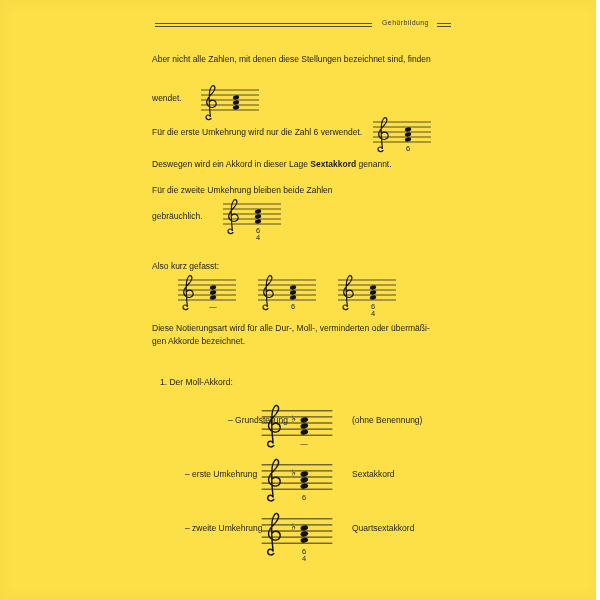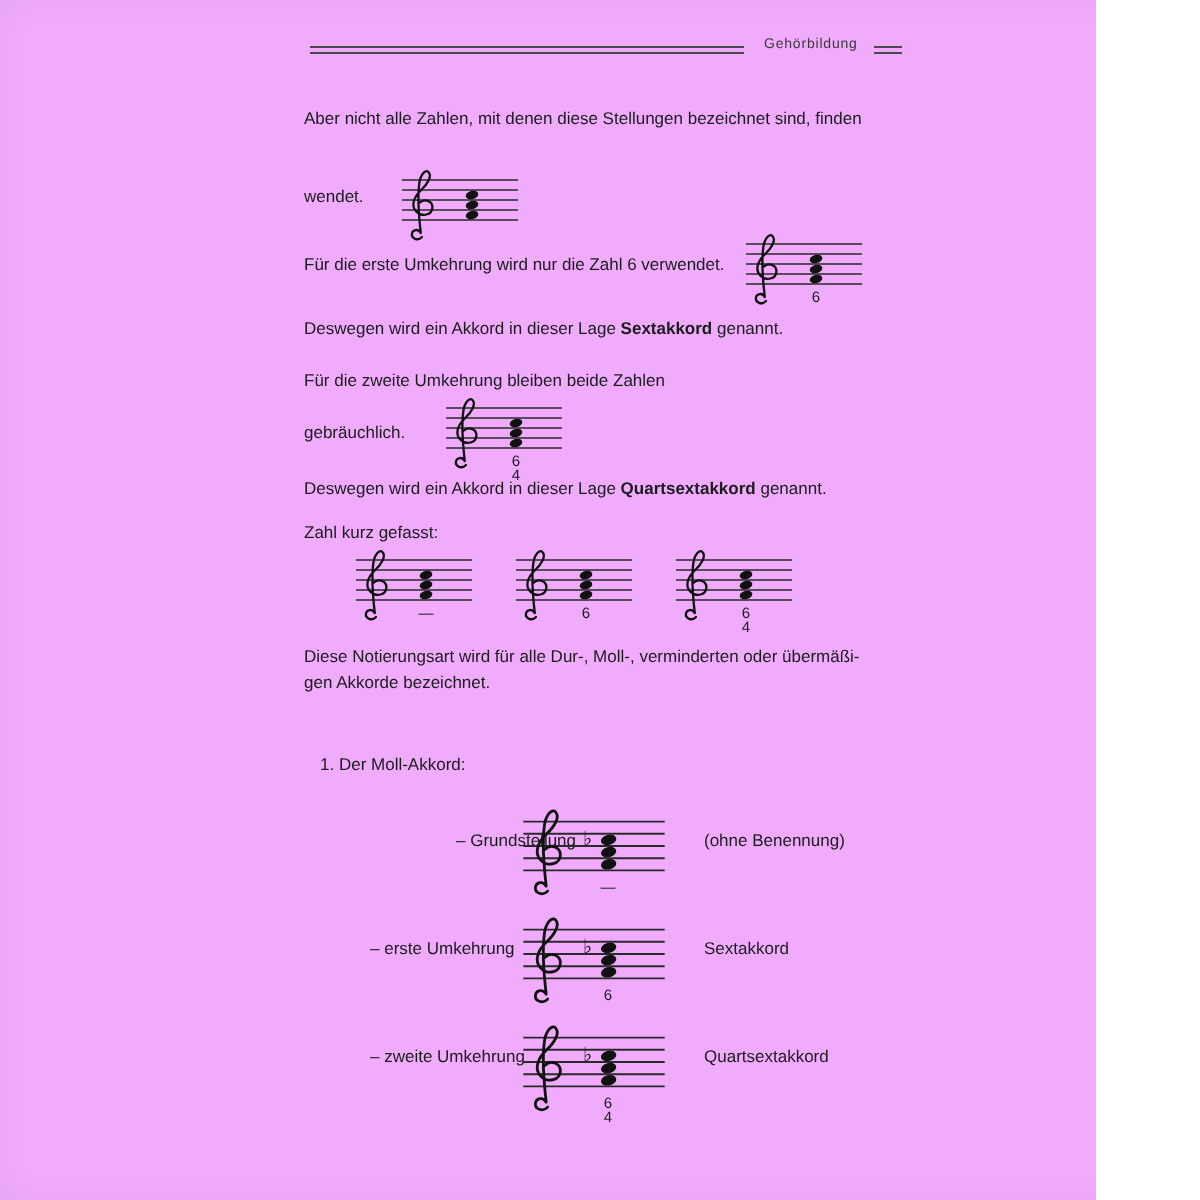--- a/index.html
+++ b/index.html
@@ -1,19 +1,19 @@
 <!DOCTYPE html>
 <html><head>
 <meta charset="utf-8">
 <style>
   html,body{margin:0;padding:0;background:#ffffff;}
   .page{
     position:relative;
-    width:548px;height:600px;
-    background:#f0abfc;
+    width:596px;height:600px;
+    background:#fde047;
     font-family:"Liberation Sans","DejaVu Sans",sans-serif;
     color:#1c1c1c;
     overflow:hidden;
   }
   .txt{
     position:absolute;
     font-size:8.5px;
     line-height:13px;
     white-space:nowrap;
     color:#1c1c1c;
@@ -141,25 +141,22 @@
             <ellipse cx="38" cy="29.5" rx="3.2" ry="2.1" transform="rotate(-14 38 29.5)"></ellipse>
           </g>
         </svg>
       </div>
     <div class="fig-label">
       <span>6</span>
       <span>4</span>
     </div>
   </div>
 
-  <div class="txt" style="left:152px;top:238px;">
-    <span>Deswegen wird ein Akkord in dieser Lage </span><strong>Quartsextakkord</strong><span> genannt.</span>
-  </div>
-
-  <span class="txt" style="left:152px;top:260px;">Zahl kurz gefasst:</span>
+
+  <span class="txt" style="left:152px;top:260px;">Also kurz gefasst:</span>
 
   <div class="fig" style="left:175px;top:268px;">
     <div class="staff">
         <svg viewBox="0 0 64 44" xmlns="http://www.w3.org/2000/svg">
           <g stroke="#2a2a2a" stroke-width="0.8">
             <line x1="3" y1="12" x2="61" y2="12"></line>
             <line x1="3" y1="17" x2="61" y2="17"></line>
             <line x1="3" y1="22" x2="61" y2="22"></line>
             <line x1="3" y1="27" x2="61" y2="27"></line>
             <line x1="3" y1="32" x2="61" y2="32"></line>

